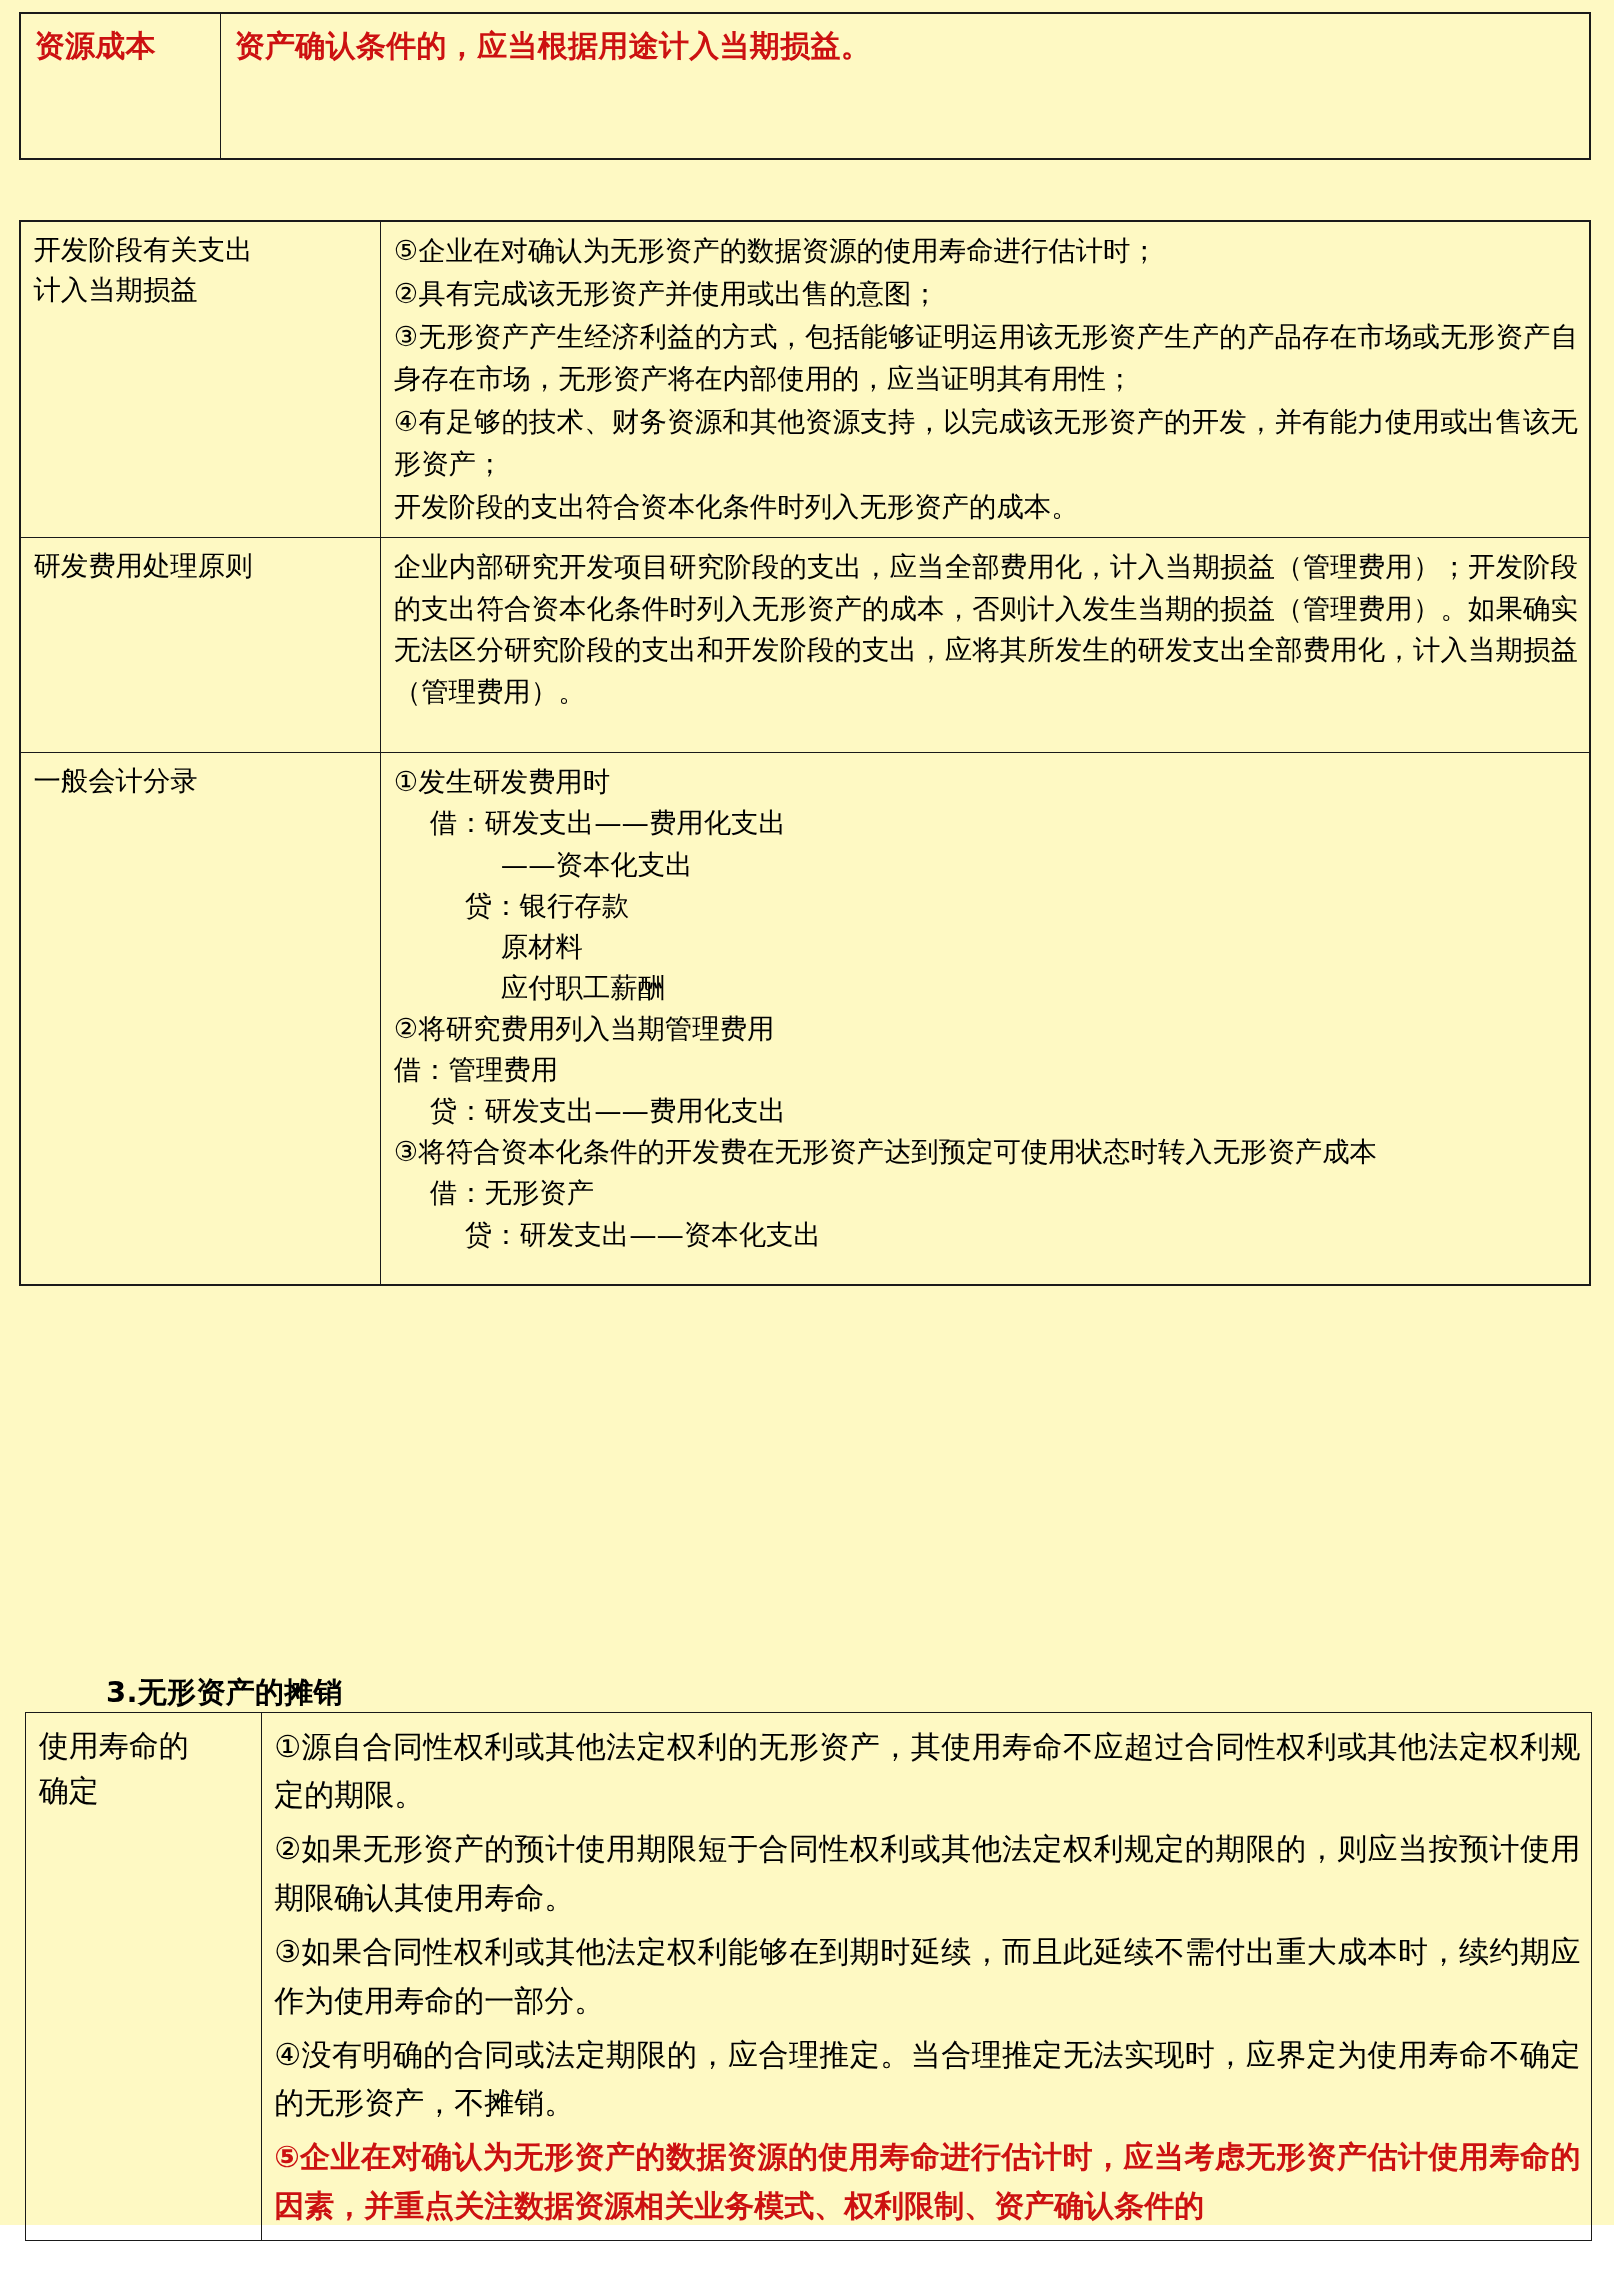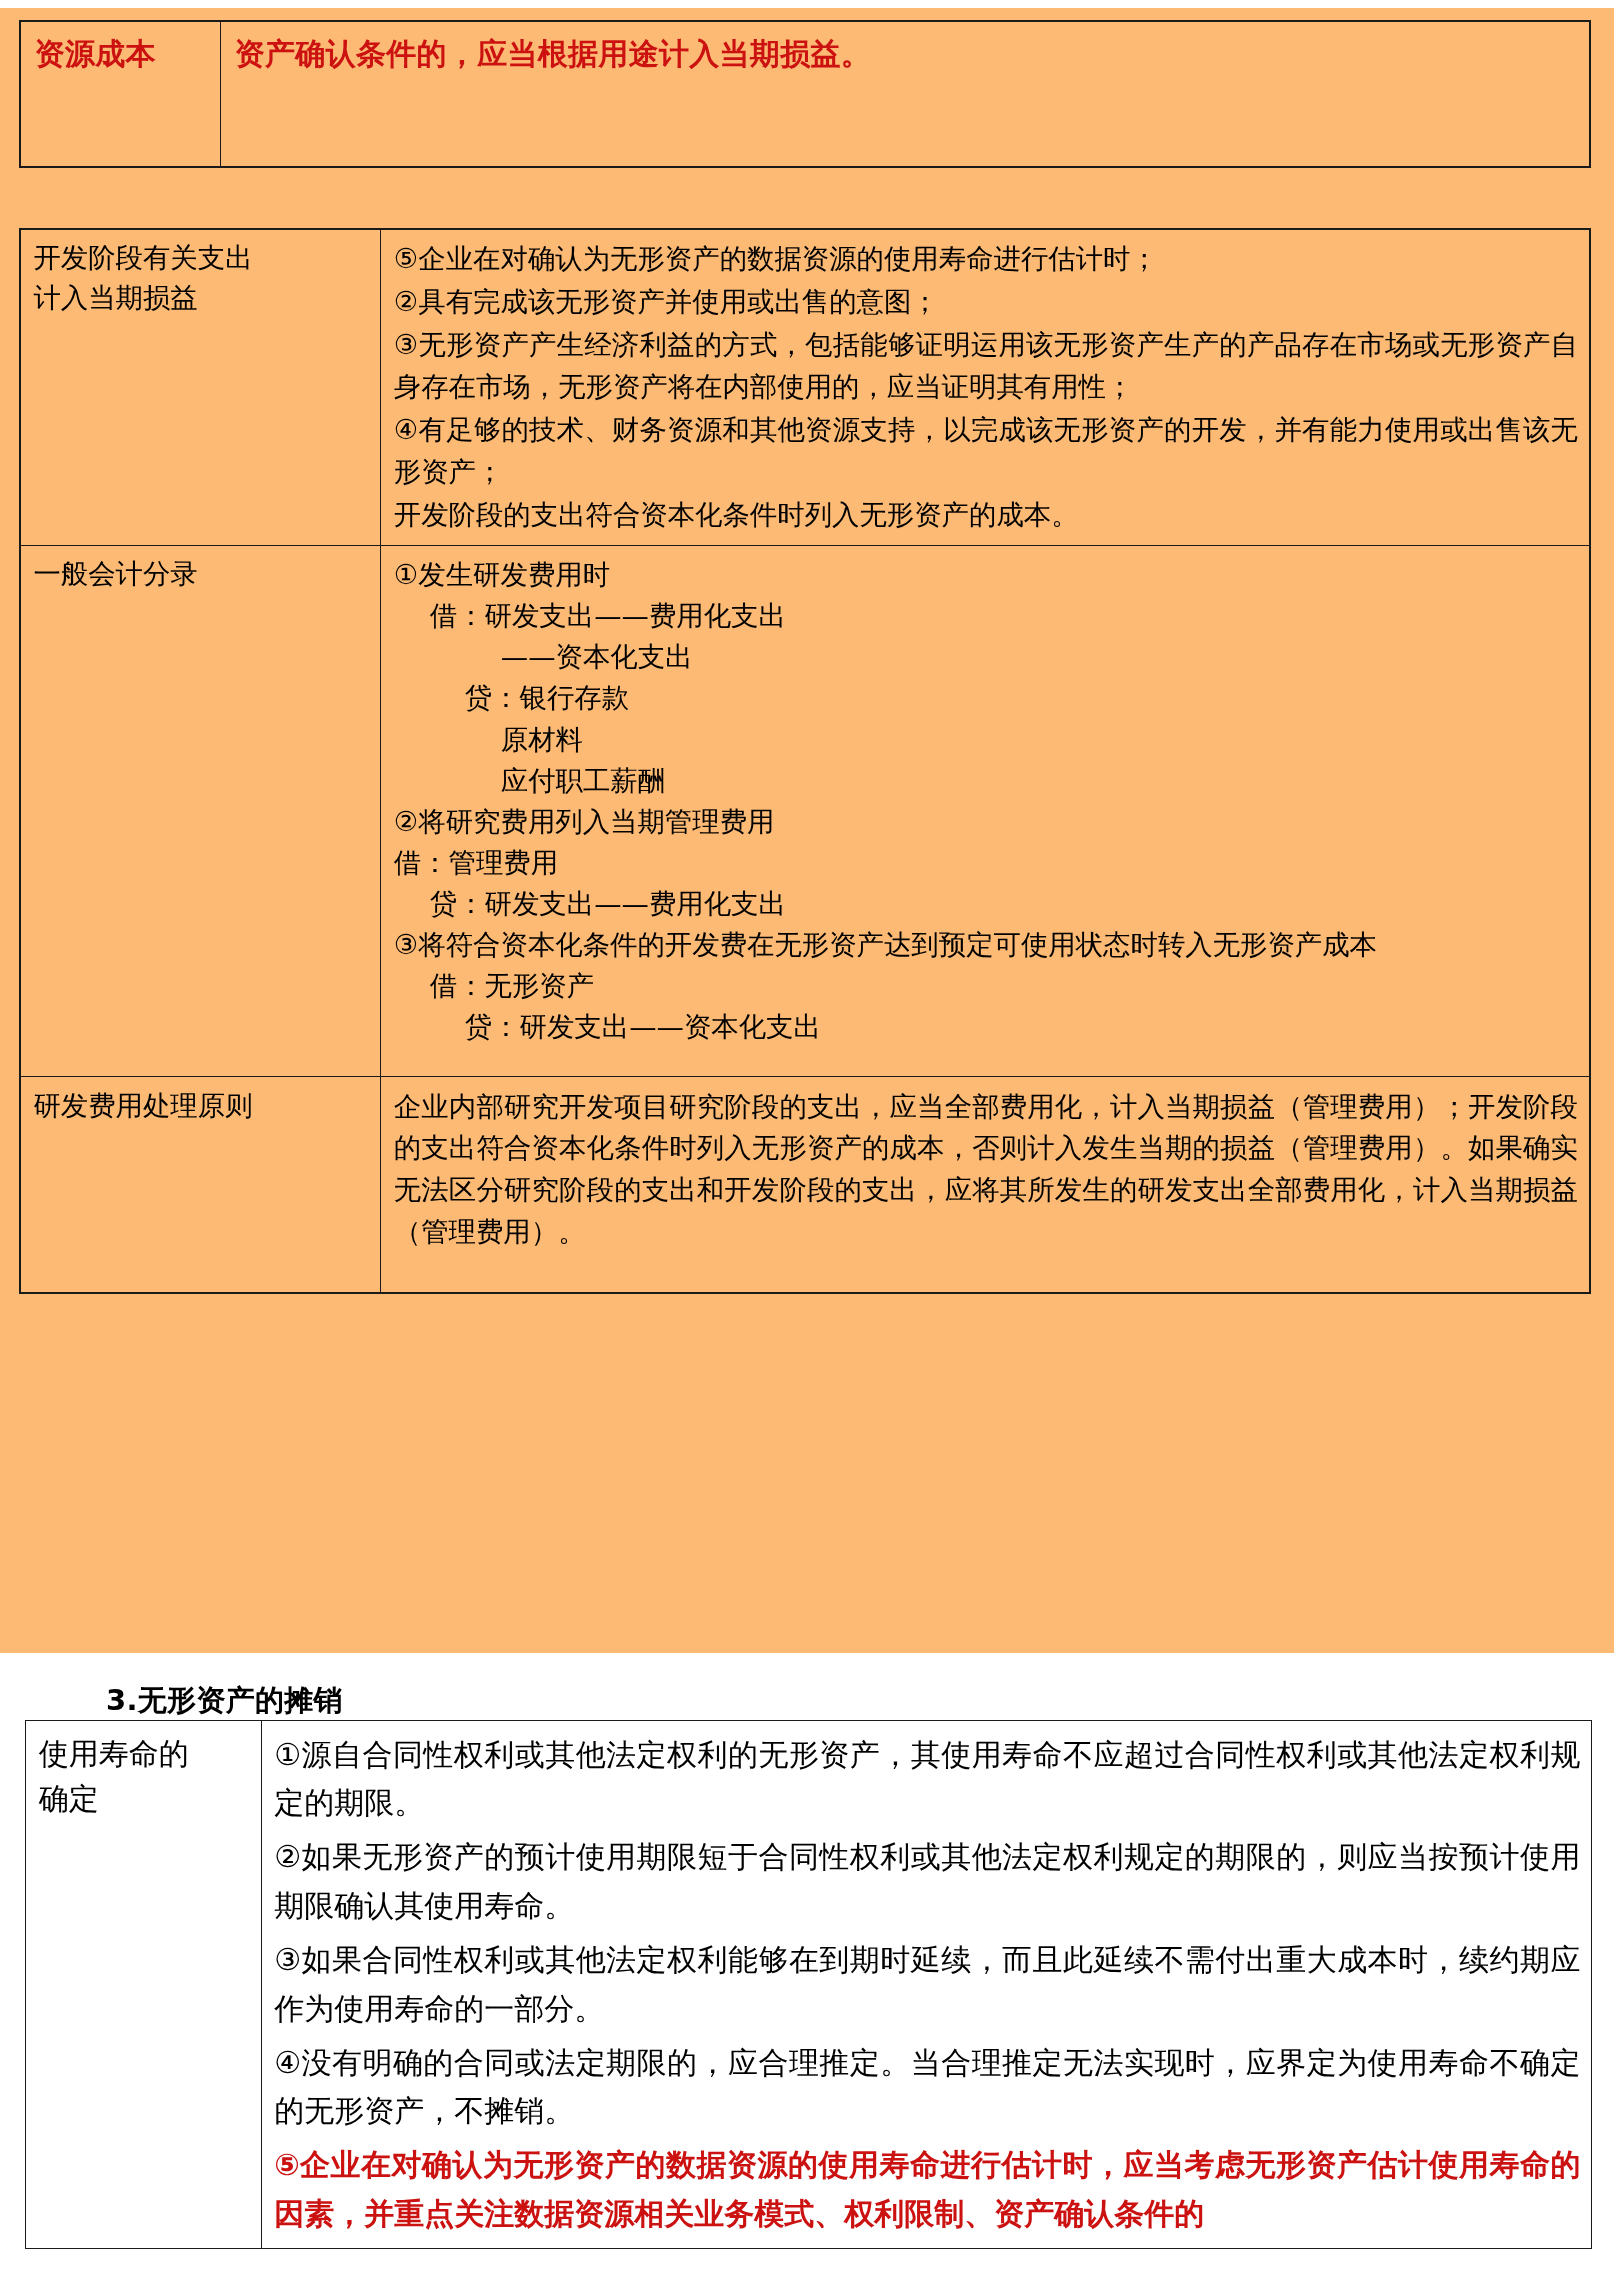--- a/index.html
+++ b/index.html
@@ -12,23 +12,22 @@
     height: 2295px;
     font-family: "DejaVu Sans", "Liberation Sans", sans-serif;
     color: #000000;
     position: relative;
     overflow: hidden;
   }
 
   .page {
     position: relative;
     width: 1615px;
-    height: 1645px;
-    background: #fdba74;
-    margin-top: 8px;
+    height: 2225px;
+    background: #fef9c3;
   }
 
   
   .table-top {
     position: absolute;
     left: 19px;
     top: 12.4px;
     width: 1572px;
     border: 2.1px solid #1a1a1a;
     border-collapse: collapse;
@@ -177,20 +176,31 @@
           <div class="lbl">开发阶段有关支出</div>
           <div class="lbl">计入当期损益</div>
         </td>
         <td>
           <div class="body-txt">
             <p>⑤企业在对确认为无形资产的数据资源的使用寿命进行估计时；</p>
             <p>②具有完成该无形资产并使用或出售的意图；</p>
             <p>③无形资产产生经济利益的方式，包括能够证明运用该无形资产生产的产品存在市场或无形资产自身存在市场，无形资产将在内部使用的，应当证明其有用性；</p>
             <p>④有足够的技术、财务资源和其他资源支持，以完成该无形资产的开发，并有能力使用或出售该无形资产；</p>
             <p>开发阶段的支出符合资本化条件时列入无形资产的成本。</p>
+          </div>
+        </td>
+      </tr>
+
+      <tr>
+        <td class="col-label">
+          <div class="lbl">研发费用处理原则</div>
+        </td>
+        <td class="pad-bot-principle">
+          <div class="body-txt">
+            <p>企业内部研究开发项目研究阶段的支出，应当全部费用化，计入当期损益（管理费用）；开发阶段的支出符合资本化条件时列入无形资产的成本，否则计入发生当期的损益（管理费用）。如果确实无法区分研究阶段的支出和开发阶段的支出，应将其所发生的研发支出全部费用化，计入当期损益（管理费用）。</p>
           </div>
         </td>
       </tr>
 
       <tr>
         <td class="col-label">
           <div class="lbl-plain">一般会计分录</div>
         </td>
         <td class="pad-bot-entries">
           <div class="entry-line ind-0">①发生研发费用时</div>
@@ -200,31 +210,20 @@
           <div class="entry-line ind-3">原材料</div>
           <div class="entry-line ind-3">应付职工薪酬</div>
           <div class="entry-line ind-0">②将研究费用列入当期管理费用</div>
           <div class="entry-line ind-0">借：管理费用</div>
           <div class="entry-line ind-1">贷：研发支出——费用化支出</div>
           <div class="entry-line ind-0">③将符合资本化条件的开发费在无形资产达到预定可使用状态时转入无形资产成本</div>
           <div class="entry-line ind-1">借：无形资产</div>
           <div class="entry-line ind-2">贷：研发支出——资本化支出</div>
         </td>
       </tr>
-
-      <tr>
-        <td class="col-label">
-          <div class="lbl">研发费用处理原则</div>
-        </td>
-        <td class="pad-bot-principle">
-          <div class="body-txt">
-            <p>企业内部研究开发项目研究阶段的支出，应当全部费用化，计入当期损益（管理费用）；开发阶段的支出符合资本化条件时列入无形资产的成本，否则计入发生当期的损益（管理费用）。如果确实无法区分研究阶段的支出和开发阶段的支出，应将其所发生的研发支出全部费用化，计入当期损益（管理费用）。</p>
-          </div>
-        </td>
-      </tr>
     </tbody>
   </table>
 
   <div class="sec-head" id="sec3-head">3.无形资产的摊销</div>
 
   <table class="table-3">
     <tbody>
       <tr>
         <td class="col-label-3">
           <div class="lbl3">使用寿命的</div>

